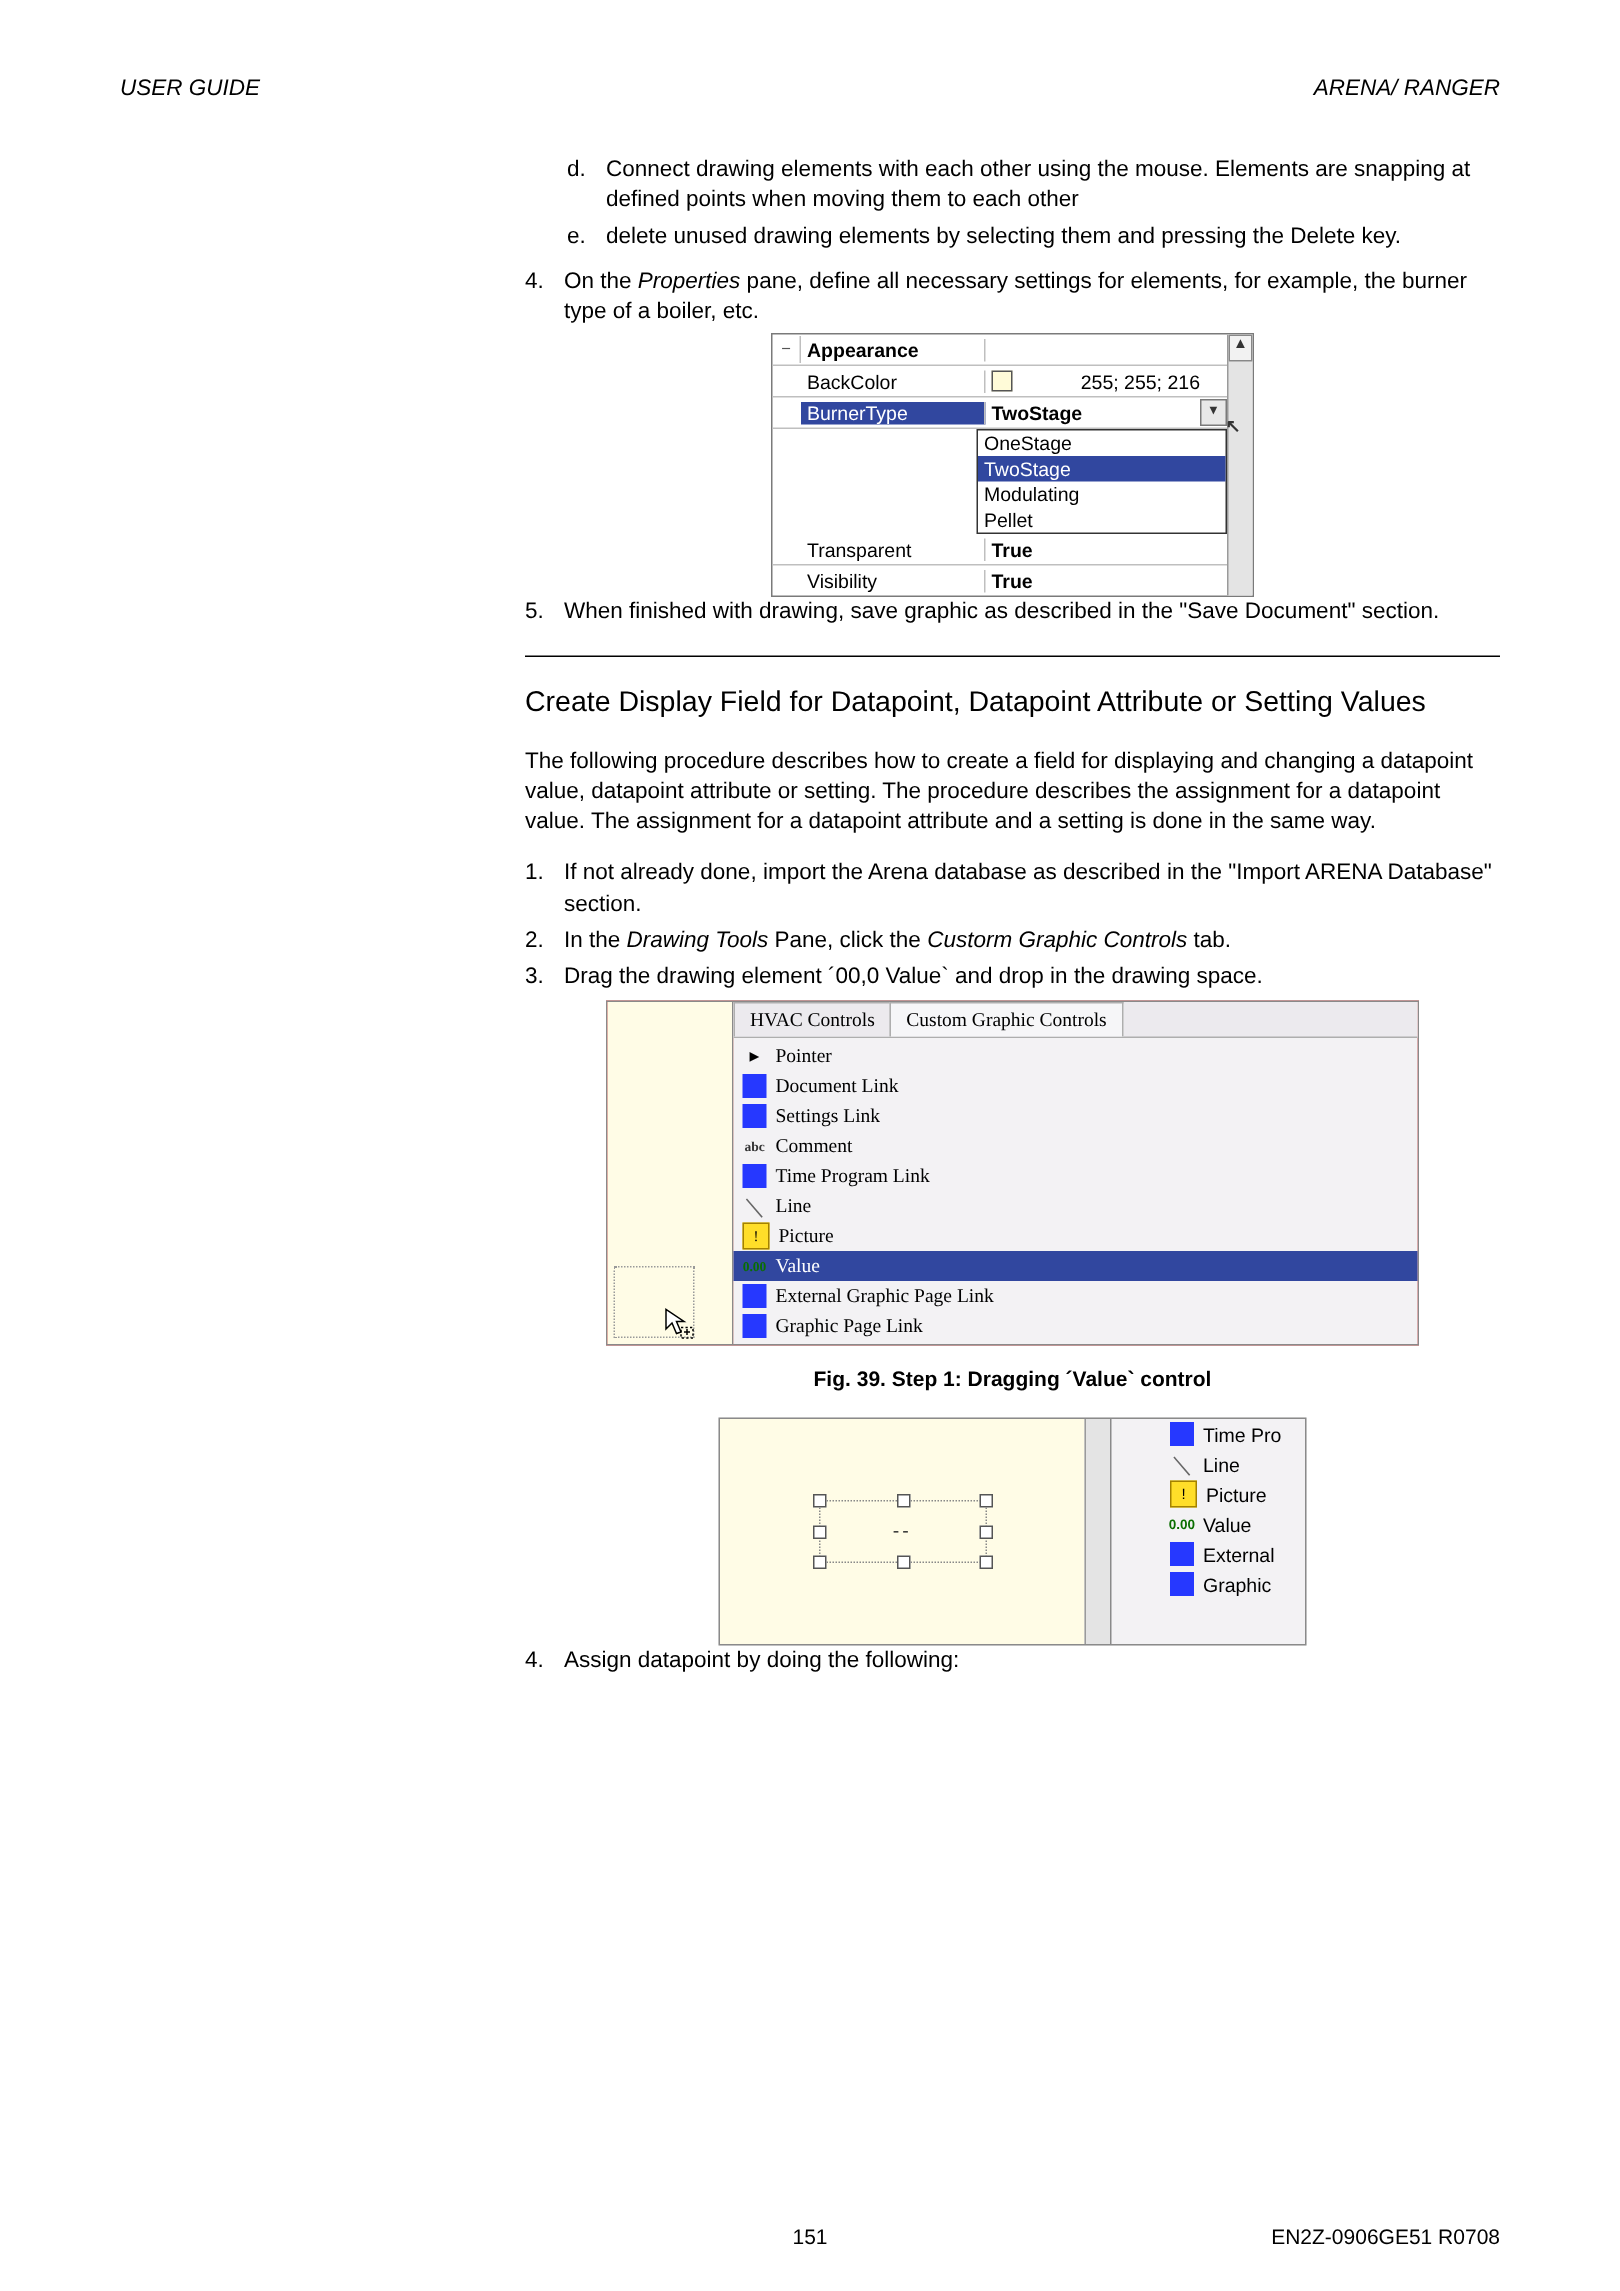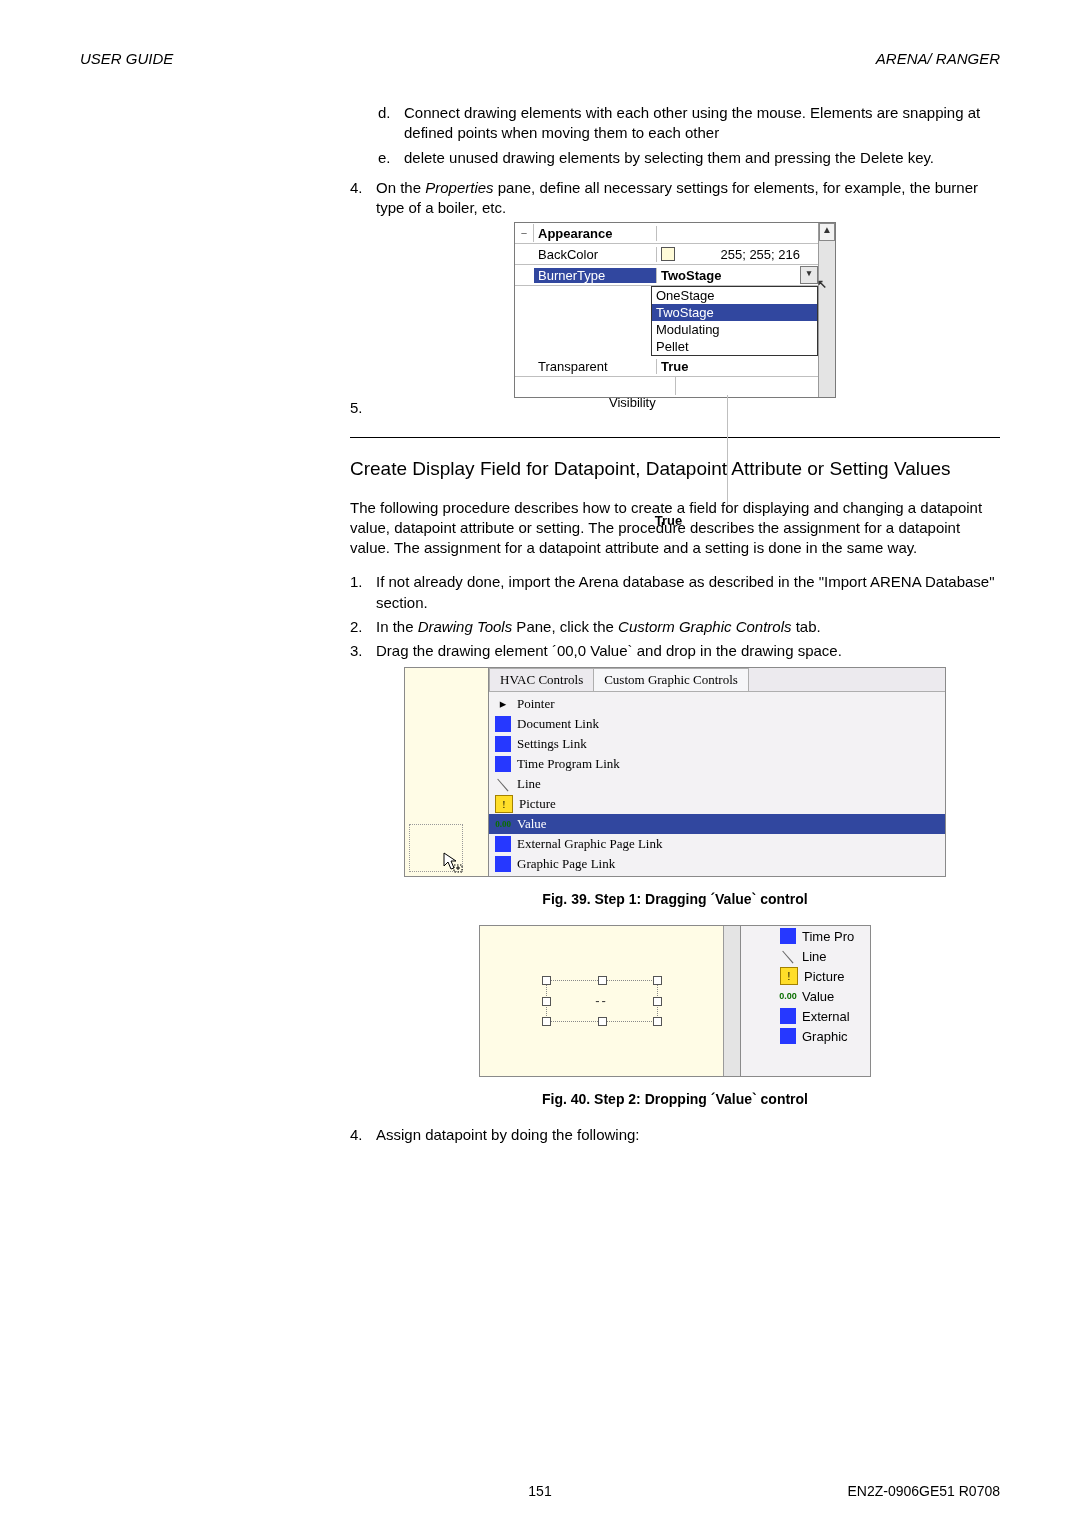--- a/index.html
+++ b/index.html
@@ -77,21 +77,21 @@
     width: 320px;
     margin: 4px auto 0 auto;
     border: 1px solid #7a7a7a;
     font-family: Tahoma, Arial, sans-serif;
     font-size: 13px;
     background: #fff;
   }
   .propgrid-inner { display:flex; }
   .propgrid-table { flex:1; }
   .pg-row { display:flex; height:20px; border-bottom:1px solid #bfbfbf; align-items:center; }
-  .pg-row:last-child { border-bottom:none;flex-direction:column; }
+  .pg-row:last-child { border-bottom:none; }
   .pg-gutter { width:18px; flex:0 0 18px; border-right:1px solid #bfbfbf; text-align:center; font-size:11px; line-height:18px; color:#555; }
   .pg-name { width:118px; flex:0 0 118px; padding-left:4px; border-right:1px solid #bfbfbf; }
   .pg-val  { flex:1; padding-left:4px; display:flex; align-items:center; }
   .pg-cat { font-weight:bold; }
   .pg-sel-name { background:#31479f; color:#fff; }
   .pg-sel-val  { font-weight:bold; }
   .swatch { width:12px; height:12px; border:1px solid #555; display:inline-block; margin-right:6px; background:#fffbd8; vertical-align:middle;}
   .pg-scroll { width:18px; background:#e4e4e4; border-left:1px solid #9a9a9a; display:flex; flex-direction:column; }
   .pg-scroll .arrow { height:16px; background:#f2f2f2; border:1px solid #888; font-size:10px; text-align:center; line-height:12px; color:#333;}
   .pg-scroll .track { flex:1; }
@@ -230,20 +230,21 @@
         <div class="pg-scroll">
           <div class="arrow">▲</div>
           <div class="track"></div>
         </div>
       </div>
     </div>
 
 
     <div class="ol-item">
       <span class="marker">5.</span>
+      <span>When finished with drawing, save graphic as described in the "Save Document" section.</span>
     </div>
 
     <hr class="sep">
 
     <div class="section-title">Create Display Field for Datapoint, Datapoint Attribute or Setting Values</div>
 
     <div class="para">The following procedure describes how to create a field for displaying and changing a datapoint value, datapoint attribute or setting. The procedure describes the assignment for a datapoint value. The assignment for a datapoint attribute and a setting is done in the same way.</div>
 
     <div class="ol-item">
       <span class="marker">1.</span>
@@ -283,20 +284,24 @@
             </div>
           <div class="tool-item">
               <span class="ti-icon ti-blue"></span>
               <span>Document Link</span>
             </div>
           <div class="tool-item">
               <span class="ti-icon ti-blue"></span>
               <span>Settings Link</span>
             </div>
           <div class="tool-item">
+              <span class="ti-icon ti-abc">abc</span>
+              <span>Comment</span>
+            </div>
+          <div class="tool-item">
               <span class="ti-icon ti-blue"></span>
               <span>Time Program Link</span>
             </div>
           <div class="tool-item">
               <span class="ti-icon ti-line">＼</span>
               <span>Line</span>
             </div>
           <div class="tool-item">
               <span class="ti-icon ti-yellow">!</span>
               <span>Picture</span>
@@ -359,21 +364,20 @@
         <div class="tool-item">
             <span class="ti-icon ti-blue"></span>
             <span>External</span>
           </div>
         <div class="tool-item">
             <span class="ti-icon ti-blue"></span>
             <span>Graphic</span>
           </div>
       </div>
     </div>
-    <div class="fig-caption">Fig. 40.  Step 2: Dropping ´Value` control</div>
 
     <div class="ol-item">
       <span class="marker">4.</span>
       <span>Assign datapoint by doing the following:</span>
     </div>
 
   </div>
 
   <div class="footer-row">
     <span class="center">151</span>

